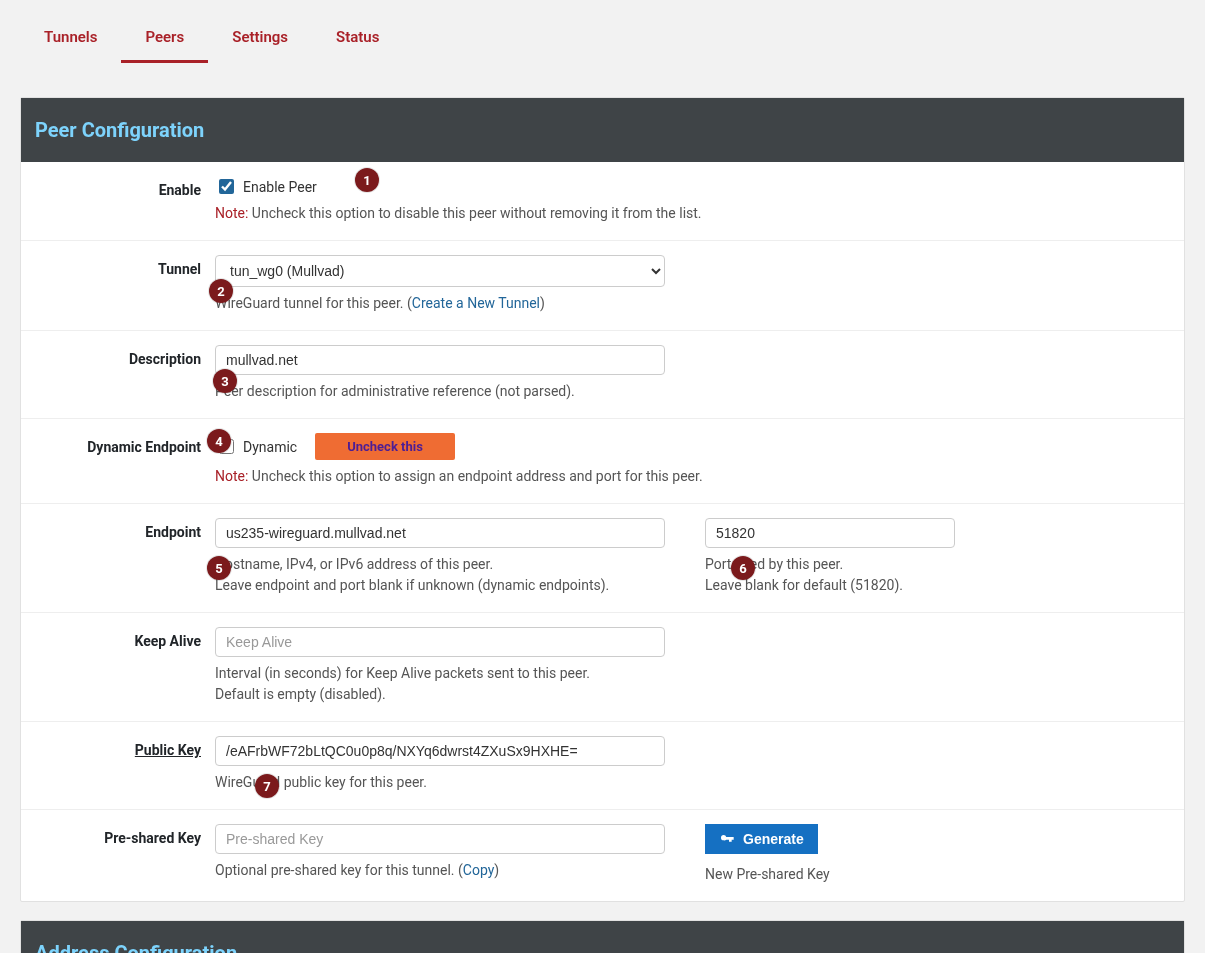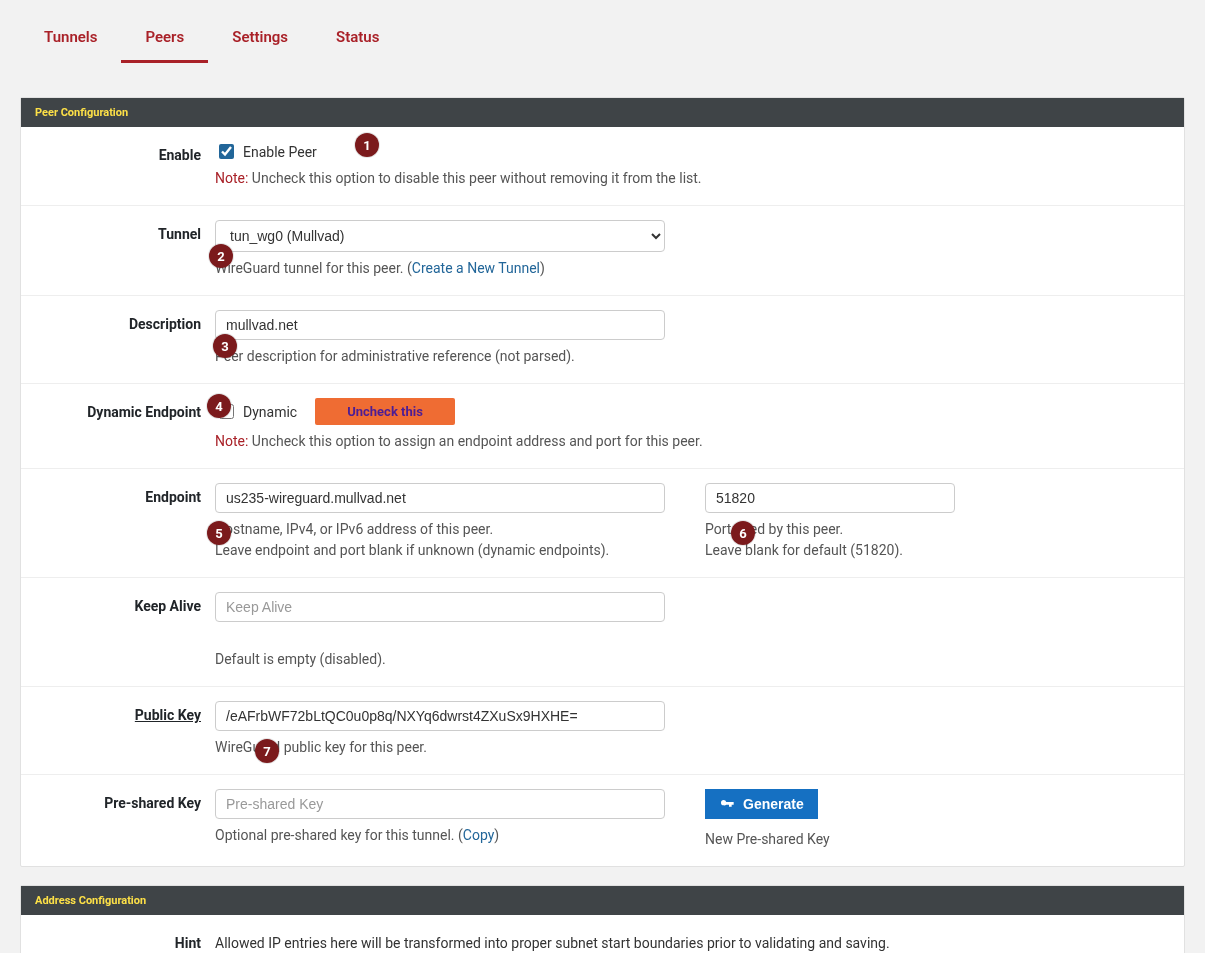--- a/index.html
+++ b/index.html
@@ -3,21 +3,21 @@
 <meta charset="utf-8">
 <style>
   * { box-sizing: border-box; }
   html, body { margin:0; padding:0; background:#f2f2f2; font-family:-apple-system,BlinkMacSystemFont,"Segoe UI",Roboto,Arial,sans-serif; font-size:14px; color:#333; }
   .page { width:1205px; margin:0; padding:0 20px 60px 20px; }
   .tabs { display:flex; padding:18px 0 0 0; }
   .tab { padding:10px 24px 14px 24px; font-weight:600; font-size:15px; cursor:pointer; color:#a92128; }
   .tab.active { border-bottom:3px solid #a92128; }
   .panel { background:#fff; border:1px solid #e1e1e1; margin-top:34px; border-radius:2px; }
   .panel + .panel { margin-top:18px; }
-  .panel-header { background:#3f4447; color:#fde047; font-weight:700; font-size:11px; padding:8px 14px; }
+  .panel-header { background:#3f4447; color:#7dd3fc; font-weight:700; font-size:20px; padding:20px 14px; }
   .row { display:flex; padding:14px 14px 16px 14px; border-top:1px solid #eee; position:relative; }
   .panel-header + .row { border-top:none; }
   .row-label { width:180px; text-align:right; font-weight:700; font-size:14px; color:#212529; padding-top:6px; padding-right:14px; flex-shrink:0; }
   .row-label.underline { text-decoration:underline; }
   .row-body { flex:1; display:flex; flex-wrap:wrap; gap:0 40px; }
   .col { display:flex; flex-direction:column; position:relative; }
   .col.main { width:450px; }
   .col.side { width:250px; }
   .help { color:#555; font-size:14px; margin-top:6px; line-height:1.5; }
   .note { color:#a92128; }
@@ -123,21 +123,21 @@
         </div>
       </div>
     </div>
 
     <div class="row">
       <div class="row-label">Keep Alive</div>
       <div class="row-body">
         <div class="col main">
           <input type="text" placeholder="Keep Alive" style="">
           <div class="help">
-            <br>
+            <span>Interval (in seconds) for Keep Alive packets sent to this peer.</span><br>
             <span>Default is empty (disabled).</span>
           </div>
         </div>
       </div>
     </div>
 
     <div class="row">
       <div class="row-label underline">Public Key</div>
       <div class="row-body">
         <div class="col main">

